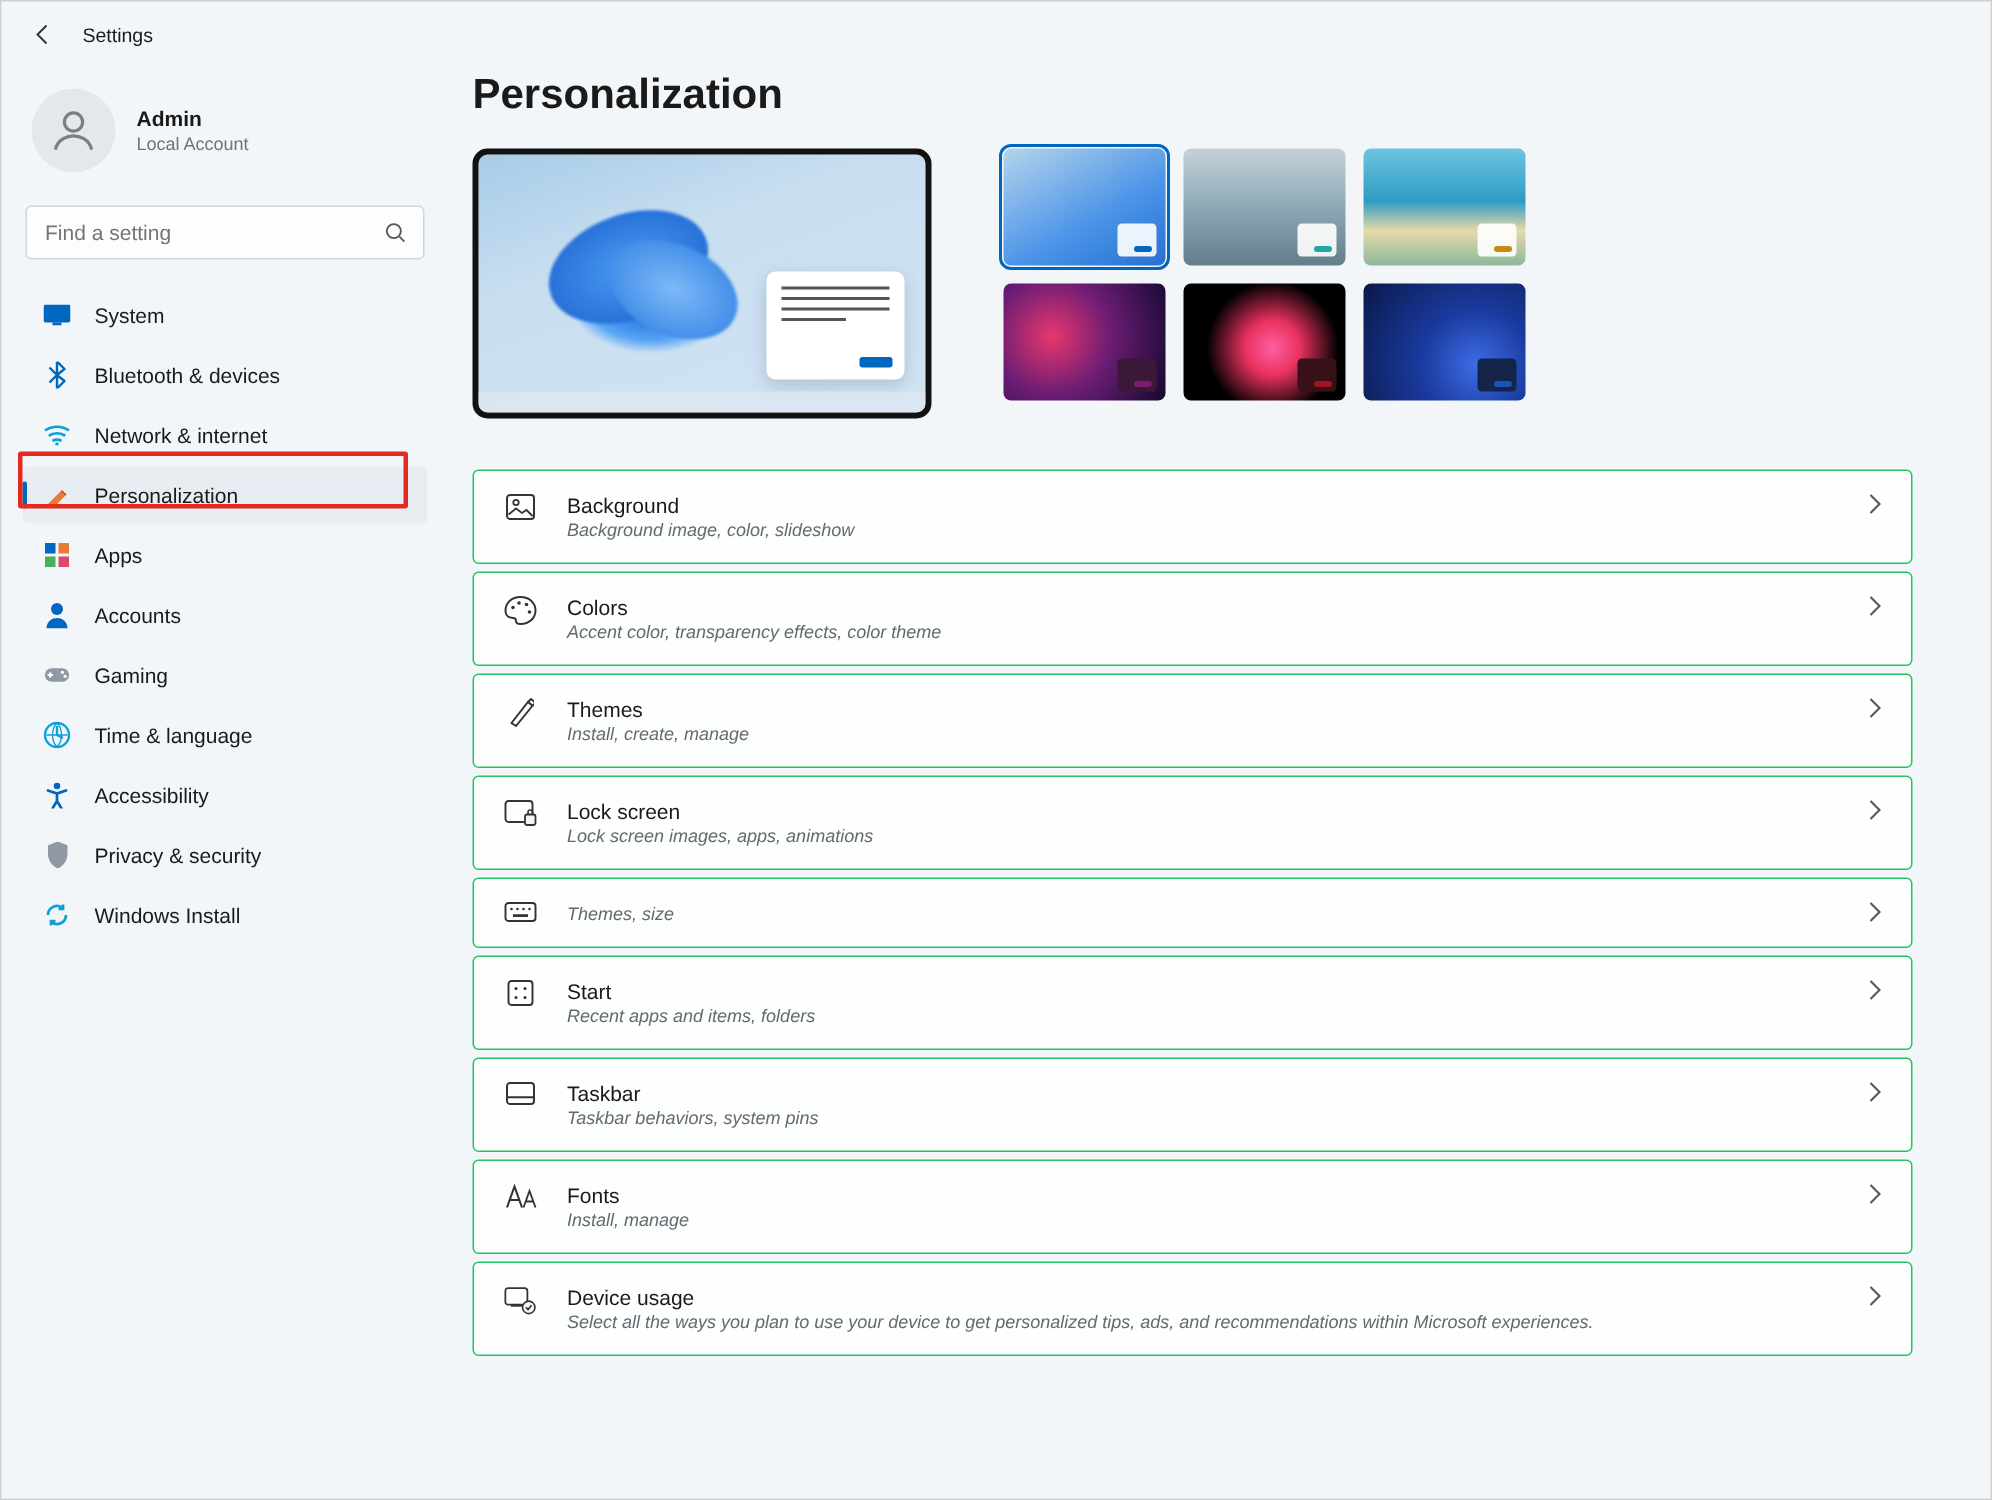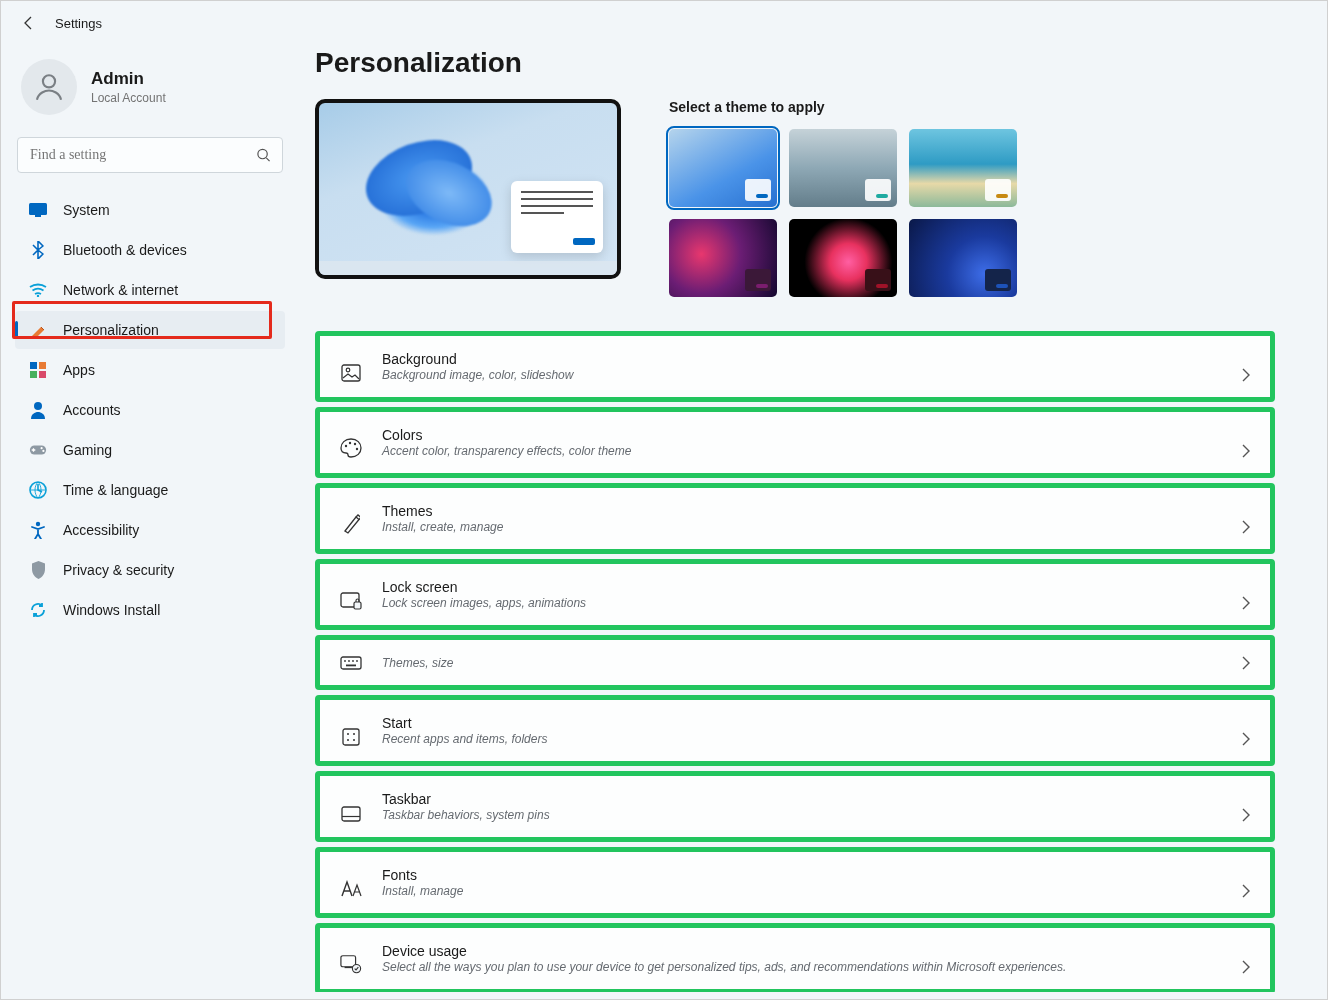--- a/index.html
+++ b/index.html
@@ -37,35 +37,34 @@
   gap: 14px;
   padding: 8px 6px 18px;
 }
 .avatar {
   width: 56px; height: 56px;
   border-radius: 50%;
   background: #e3e8ec;
   display: flex; align-items: center; justify-content: center;
   color: #7a7f84;
 }
-.profile-name { font-size: 17px; font-weight: 600; }
+.profile-name { font-size: 14px; font-weight: 600; }
 .profile-local { font-size: 12px; color: #737373; margin-top: 2px; }
 .search-wrap {
   position: relative;
   margin: 4px 2px 18px;
 }
 .search {
   width: 100%;
   padding: 9px 36px 9px 12px;
   border: 1px solid #cfd6db;
   border-radius: 4px;
   background: #fbfdfe;
   font-size: 14px;
   outline: none;
-  font-family: Liberation Serif, serif;
 }
 .search-icon {
   position: absolute;
   right: 12px; top: 50%;
   transform: translateY(-50%);
   color: #555;
 }
 .nav { list-style: none; }
 .nav-item {
   display: flex;
@@ -172,25 +171,25 @@
 .t3{background:linear-gradient(#6ec5e0,#2e9bc4 45%,#e7d9a8 70%,#8cb99a);}
 .t4{background:radial-gradient(circle at 30% 45%,#e8376e,#6b1d74 45%,#14082f);}
 .t5{background:radial-gradient(circle at 55% 55%,#ff5fa2,#e8315f 25%,#000 60%);}
 .t6{background:radial-gradient(circle at 70% 70%,#3d6de8,#1a3a9e 40%,#0a1848);}
 .t1 .acc{background:#0067c0;} .t2 .acc{background:#1eaaa0;} .t3 .acc{background:#c78a12;}
 .t4 .theme-mini{background:#3b1838;} .t4 .acc{background:#7a1d6e;}
 .t5 .theme-mini{background:#381018;} .t5 .acc{background:#a01228;}
 .t6 .theme-mini{background:#14244a;} .t6 .acc{background:#1d52b8;}
 .card {
   background:#fdfefe;
-  border:5px solid #22c55e;
+  border:1px solid #22c55e;
   border-radius:4px;
   padding:15px 20px;
   display:flex;
-  align-items:flex-end;
+  align-items:flex-start;
   gap:20px;
   margin-bottom:5px;
   cursor:pointer;
 }
 .card-icon { width:22px; color:#333; flex-shrink:0; display:flex; justify-content:center; }
 .card-body { flex:1; }
 .card-title { font-size:14px; }
 .card-sub { font-size:12px; color:#656a70; margin-top:1px;font-style:italic; }
 .chevron { color:#555; }
 svg { display:block; }
@@ -347,21 +346,20 @@
         <div class="preview-window">
           <div class="line"></div>
             <div class="line"></div>
             <div class="line"></div>
             <div class="line" style="width:60%"></div>
           <div class="accent"></div>
         </div>
         <div class="preview-taskbar"></div>
       </div>
       <div class="themes-col">
-        <div class="themes-label">Select a theme to apply</div>
         <div class="themes-grid">
           <div class="theme-thumb t1 selected">
               <div class="theme-mini">
                 <div class="acc"></div>
               </div>
             </div>
           <div class="theme-thumb t2">
               <div class="theme-mini">
                 <div class="acc"></div>
               </div>

